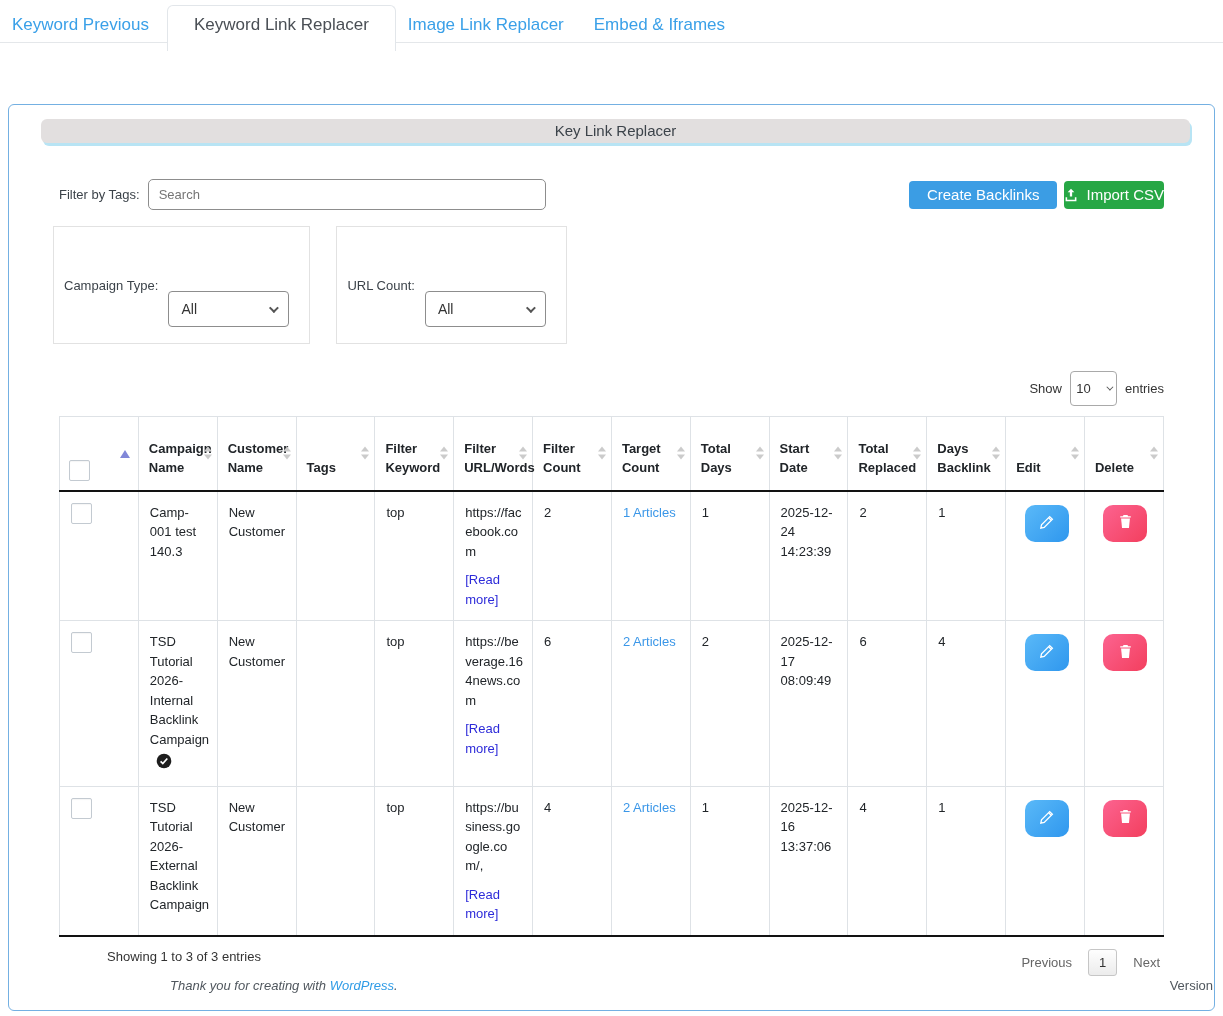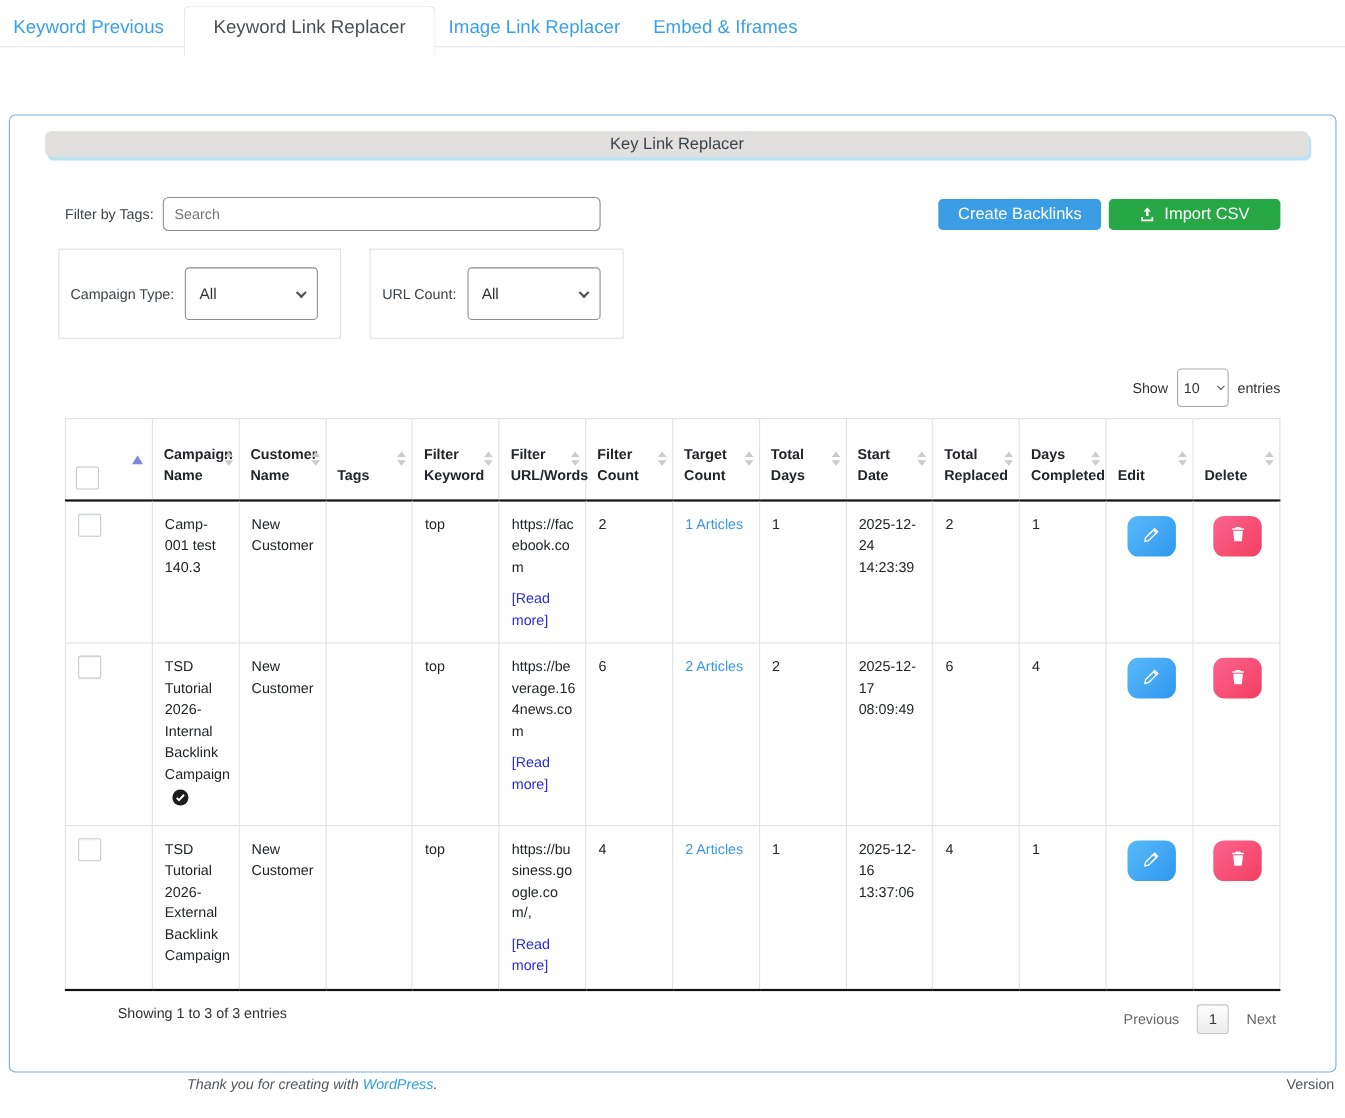--- a/index.html
+++ b/index.html
@@ -46,36 +46,36 @@
   }
   .tags-input::placeholder { color: #757575; }
   .filter-row .spacer { flex: 1; }
   .btn { border: none; cursor: pointer; font-family: "Liberation Sans", sans-serif; }
   .btn-blue {
     background: #3b9de4; color: #fff; font-size: 15px; border-radius: 4px;
     padding: 5px 18px; height: 28px;
   }
   .btn-green {
     background: #27a745; color: #fff; font-size: 15px; border-radius: 4px;
-    padding: 5px 28px; height: 28px; margin-left: 7px;
+    padding: 5px 0; height: 28px; margin-left: 7px;
     display: inline-flex; align-items: center; gap: 8px;
   }
   .btn-green svg { display: block; }
 
   
   .filter-boxes { display: flex; gap: 26px; margin-top: 16px; margin-left: -6px; }
   .fbox {
     border: 1px solid #e2e2e2; padding: 16px 20px 16px 10px;
     display: inline-flex; align-items: center; gap: 10px; background: #fff;
   }
   .fbox .flabel { font-size: 13px; color: #3c434a; white-space: nowrap; }
   .sel {
-    border: 1px solid #8d8d8d; border-radius: 4px; height: 48px; width: 121px;
+    border: 1px solid #8d8d8d; border-radius: 4px; height: 36px; width: 121px;
     display: inline-flex; align-items: center; justify-content: space-between;
-    padding: 0 12px; font-size: 14px; color: #333; cursor: pointer; background: #fff;
+    padding: 0 12px; font-size: 14px; color: #333; cursor: pointer; background: #fff; margin-top: 48px;
   }
   .chev {
     width: 7px; height: 7px; border-right: 2px solid #555; border-bottom: 2px solid #555;
     transform: rotate(45deg) translateY(-2px); display: inline-block;
   }
 
   
   .dt-controls { display: flex; justify-content: space-between; align-items: flex-end; margin-top: 27px; flex-direction: column; }
   .dt-length { display: flex; align-items: center; gap: 8px; font-size: 13px; color: #333; }
   .len-sel {
@@ -269,21 +269,21 @@
                 <i class="tri-down"></i>
               </span></th>
           <th><span>Start Date</span><span class="sort-arrows">
                 <i class="tri-up"></i>
                 <i class="tri-down"></i>
               </span></th>
           <th><span>Total Replaced</span><span class="sort-arrows">
                 <i class="tri-up"></i>
                 <i class="tri-down"></i>
               </span></th>
-          <th><span>Days Completed</span><span class="sort-arrows">
+          <th><span>Days Backlink</span><span class="sort-arrows">
                 <i class="tri-up"></i>
                 <i class="tri-down"></i>
               </span></th>
           <th><span>Edit</span><span class="sort-arrows">
                 <i class="tri-up"></i>
                 <i class="tri-down"></i>
               </span></th>
           <th><span>Delete</span><span class="sort-arrows">
                 <i class="tri-up"></i>
                 <i class="tri-down"></i>

